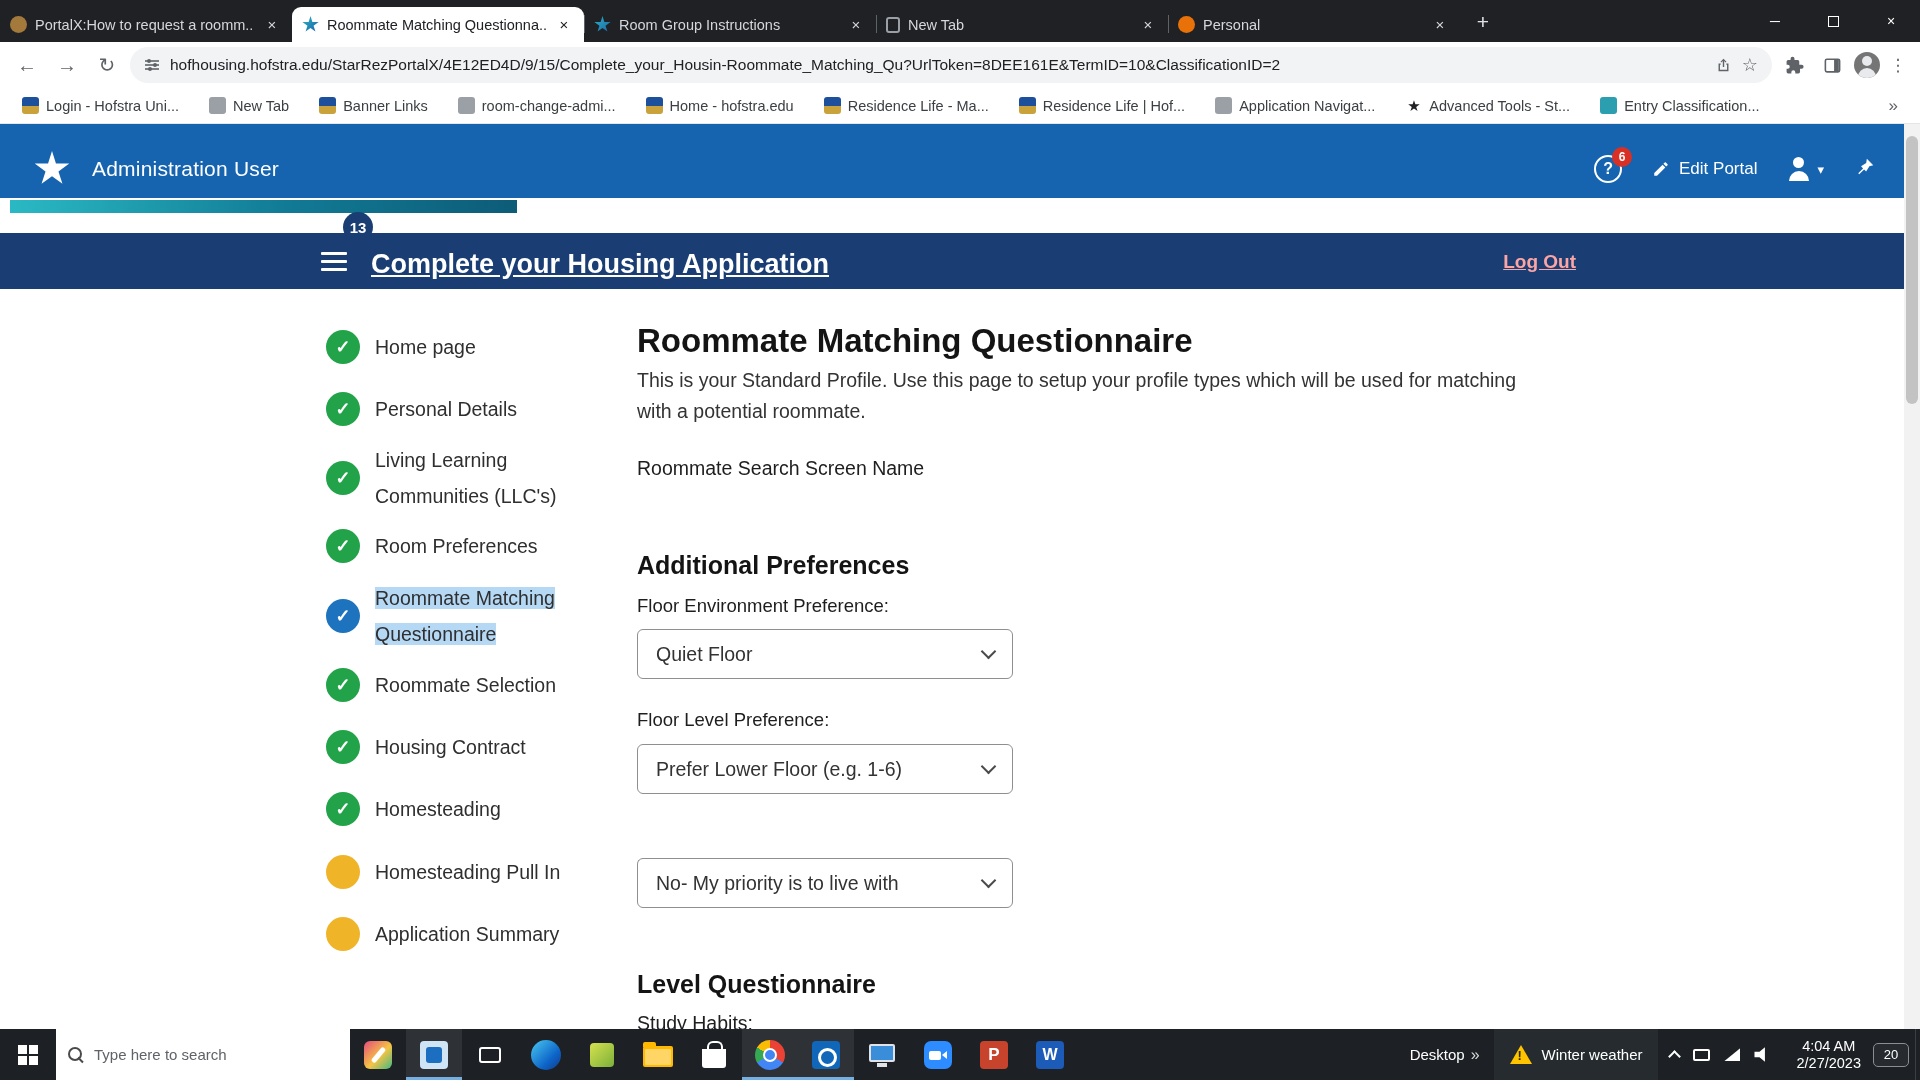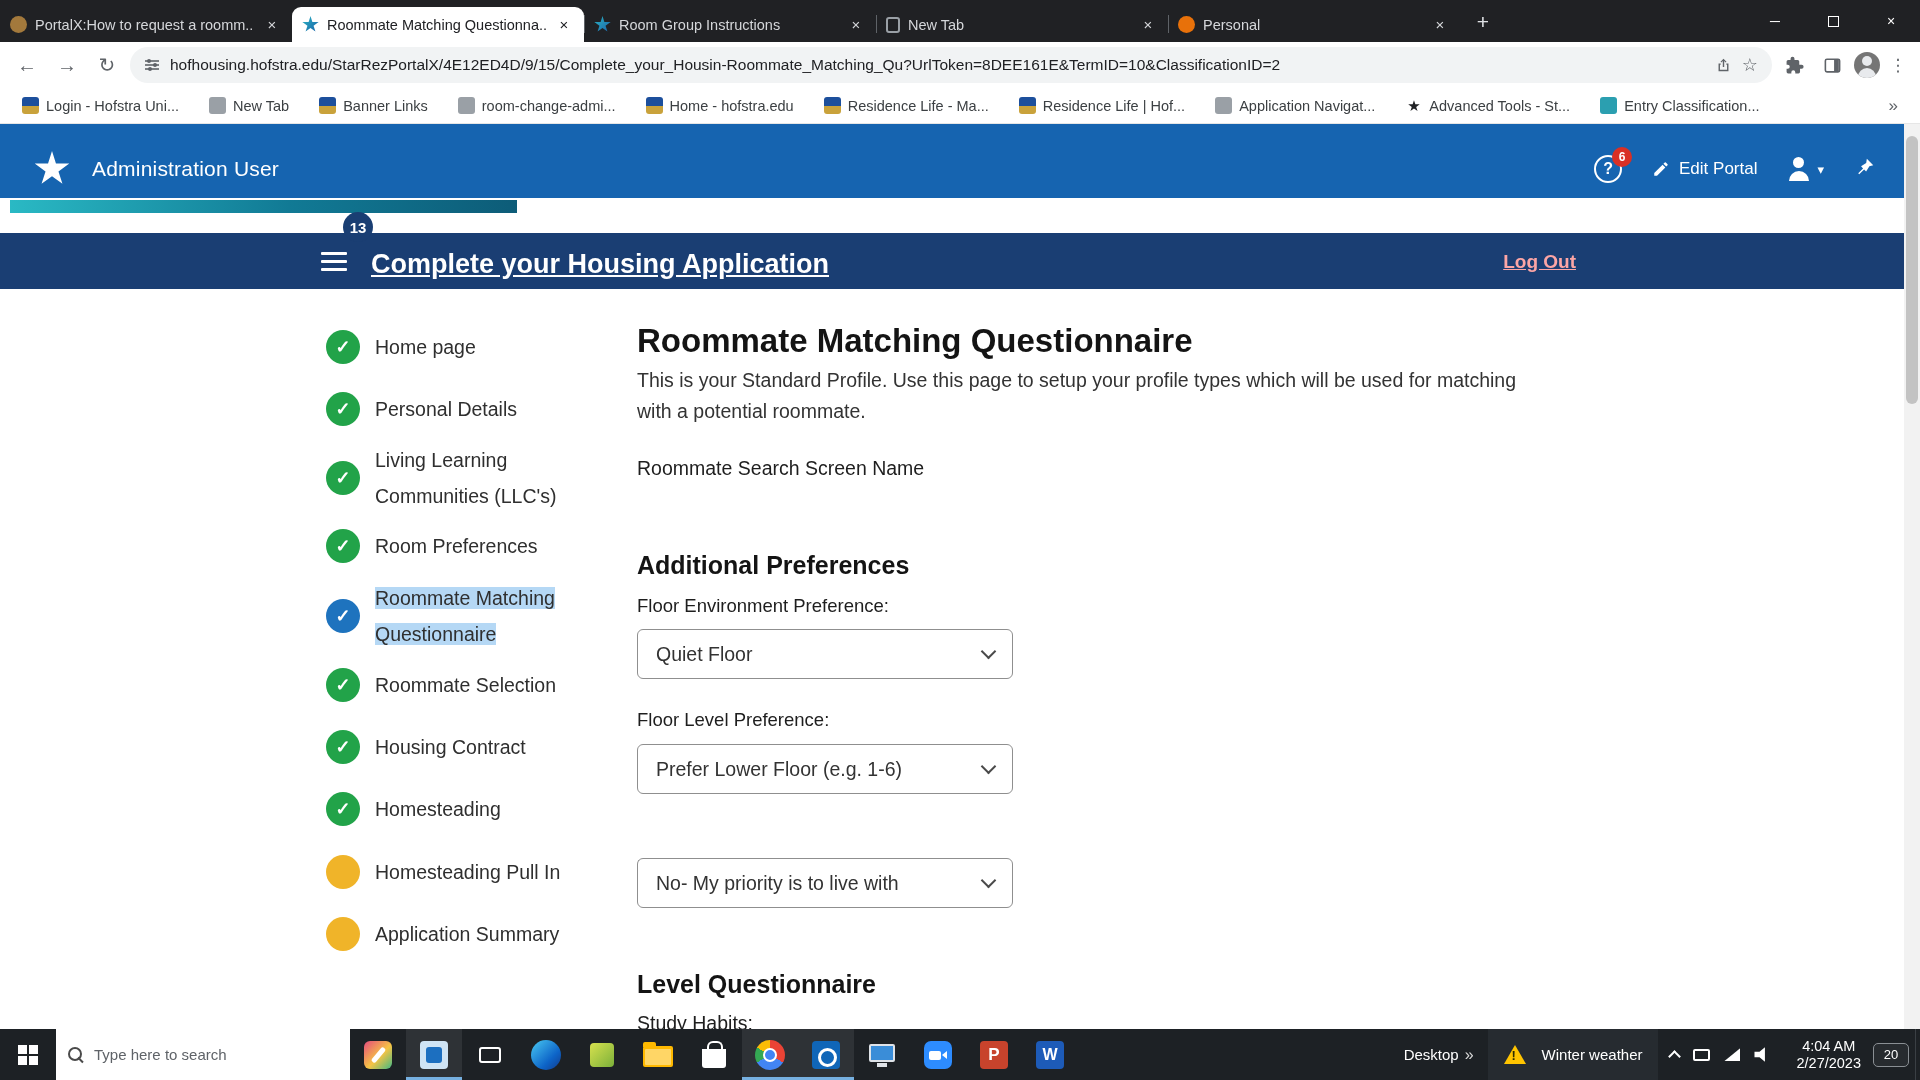--- a/index.html
+++ b/index.html
@@ -127,21 +127,21 @@
   .ic-monitor::after { content:""; position:absolute; left:6px; bottom:-7px; width:10px; height:4px; background:#dfe3e8; }
   .ic-zoom { width:28px; height:28px; border-radius:7px; background:#2d8cff; position:relative; }
   .ic-zoom::before { content:""; position:absolute; left:5px; top:10px; width:12px; height:9px; background:#fff; border-radius:2px; }
   .ic-zoom::after { content:""; position:absolute; left:18px; top:10px; border-top:4.5px solid transparent; border-bottom:4.5px solid transparent; border-right:5px solid #fff; }
   .ic-ppt { width:28px; height:28px; border-radius:4px; background:#c8432c; color:#fff; font-weight:bold; font-size:17px; display:flex; align-items:center; justify-content:center; }
   .ic-word { width:28px; height:28px; border-radius:4px; background:#1d5bb8; color:#fff; font-weight:bold; font-size:16px; display:flex; align-items:center; justify-content:center; }
 
   .tb-right { margin-left:auto; display:flex; align-items:center; height:51px; }
   .desk { font-size:15px; padding:0 6px 0 14px; }
   .desk-chev { font-size:16px; color:#d9d9d9; padding-right:14px; }
-  .weather { height:51px; background:#262b30; display:flex; align-items:center; gap:16px; padding:12px 16px; font-size:15px; }
+  .weather { height:51px; background:#262b30; display:flex; align-items:center; gap:10px; padding:12px 16px; font-size:15px; }
   .warn { width:0; height:0; border-left:11px solid transparent; border-right:11px solid transparent; border-bottom:19px solid #ffc400; position:relative; }
   .warn::after { content:"!"; position:absolute; left:-3px; top:3px; color:#2b2b00; font-size:13px; font-weight:bold; }
   .tray { display:flex; align-items:center; gap:14px; padding:0 12px; }
   .tray-chev { width:9px; height:9px; border-left:2px solid #fff; border-top:2px solid #fff; transform:rotate(45deg); margin-top:3px; }
   .ti-display { width:17px; height:12px; border:2px solid #fff; border-radius:2px; }
   .ti-net { width:16px; height:13px; background:#fff; clip-path:polygon(0 100%,100% 0,100% 100%); }
   .ti-vol { width:18px; height:15px; background:#fff; clip-path:polygon(0 32%,28% 32%,58% 2%,58% 98%,28% 68%,0 68%); }
   .clock { text-align:center; font-size:14.5px; line-height:17px; padding:0 12px; }
   .notif { width:36px; height:24px; border:1px solid #8a8f94; border-radius:5px; background:#272b2f; display:flex; align-items:center; justify-content:center; font-size:13px; margin-right:6px; }
   .sliver { width:5px; height:51px; border-left:1px solid #3a3f44; }

